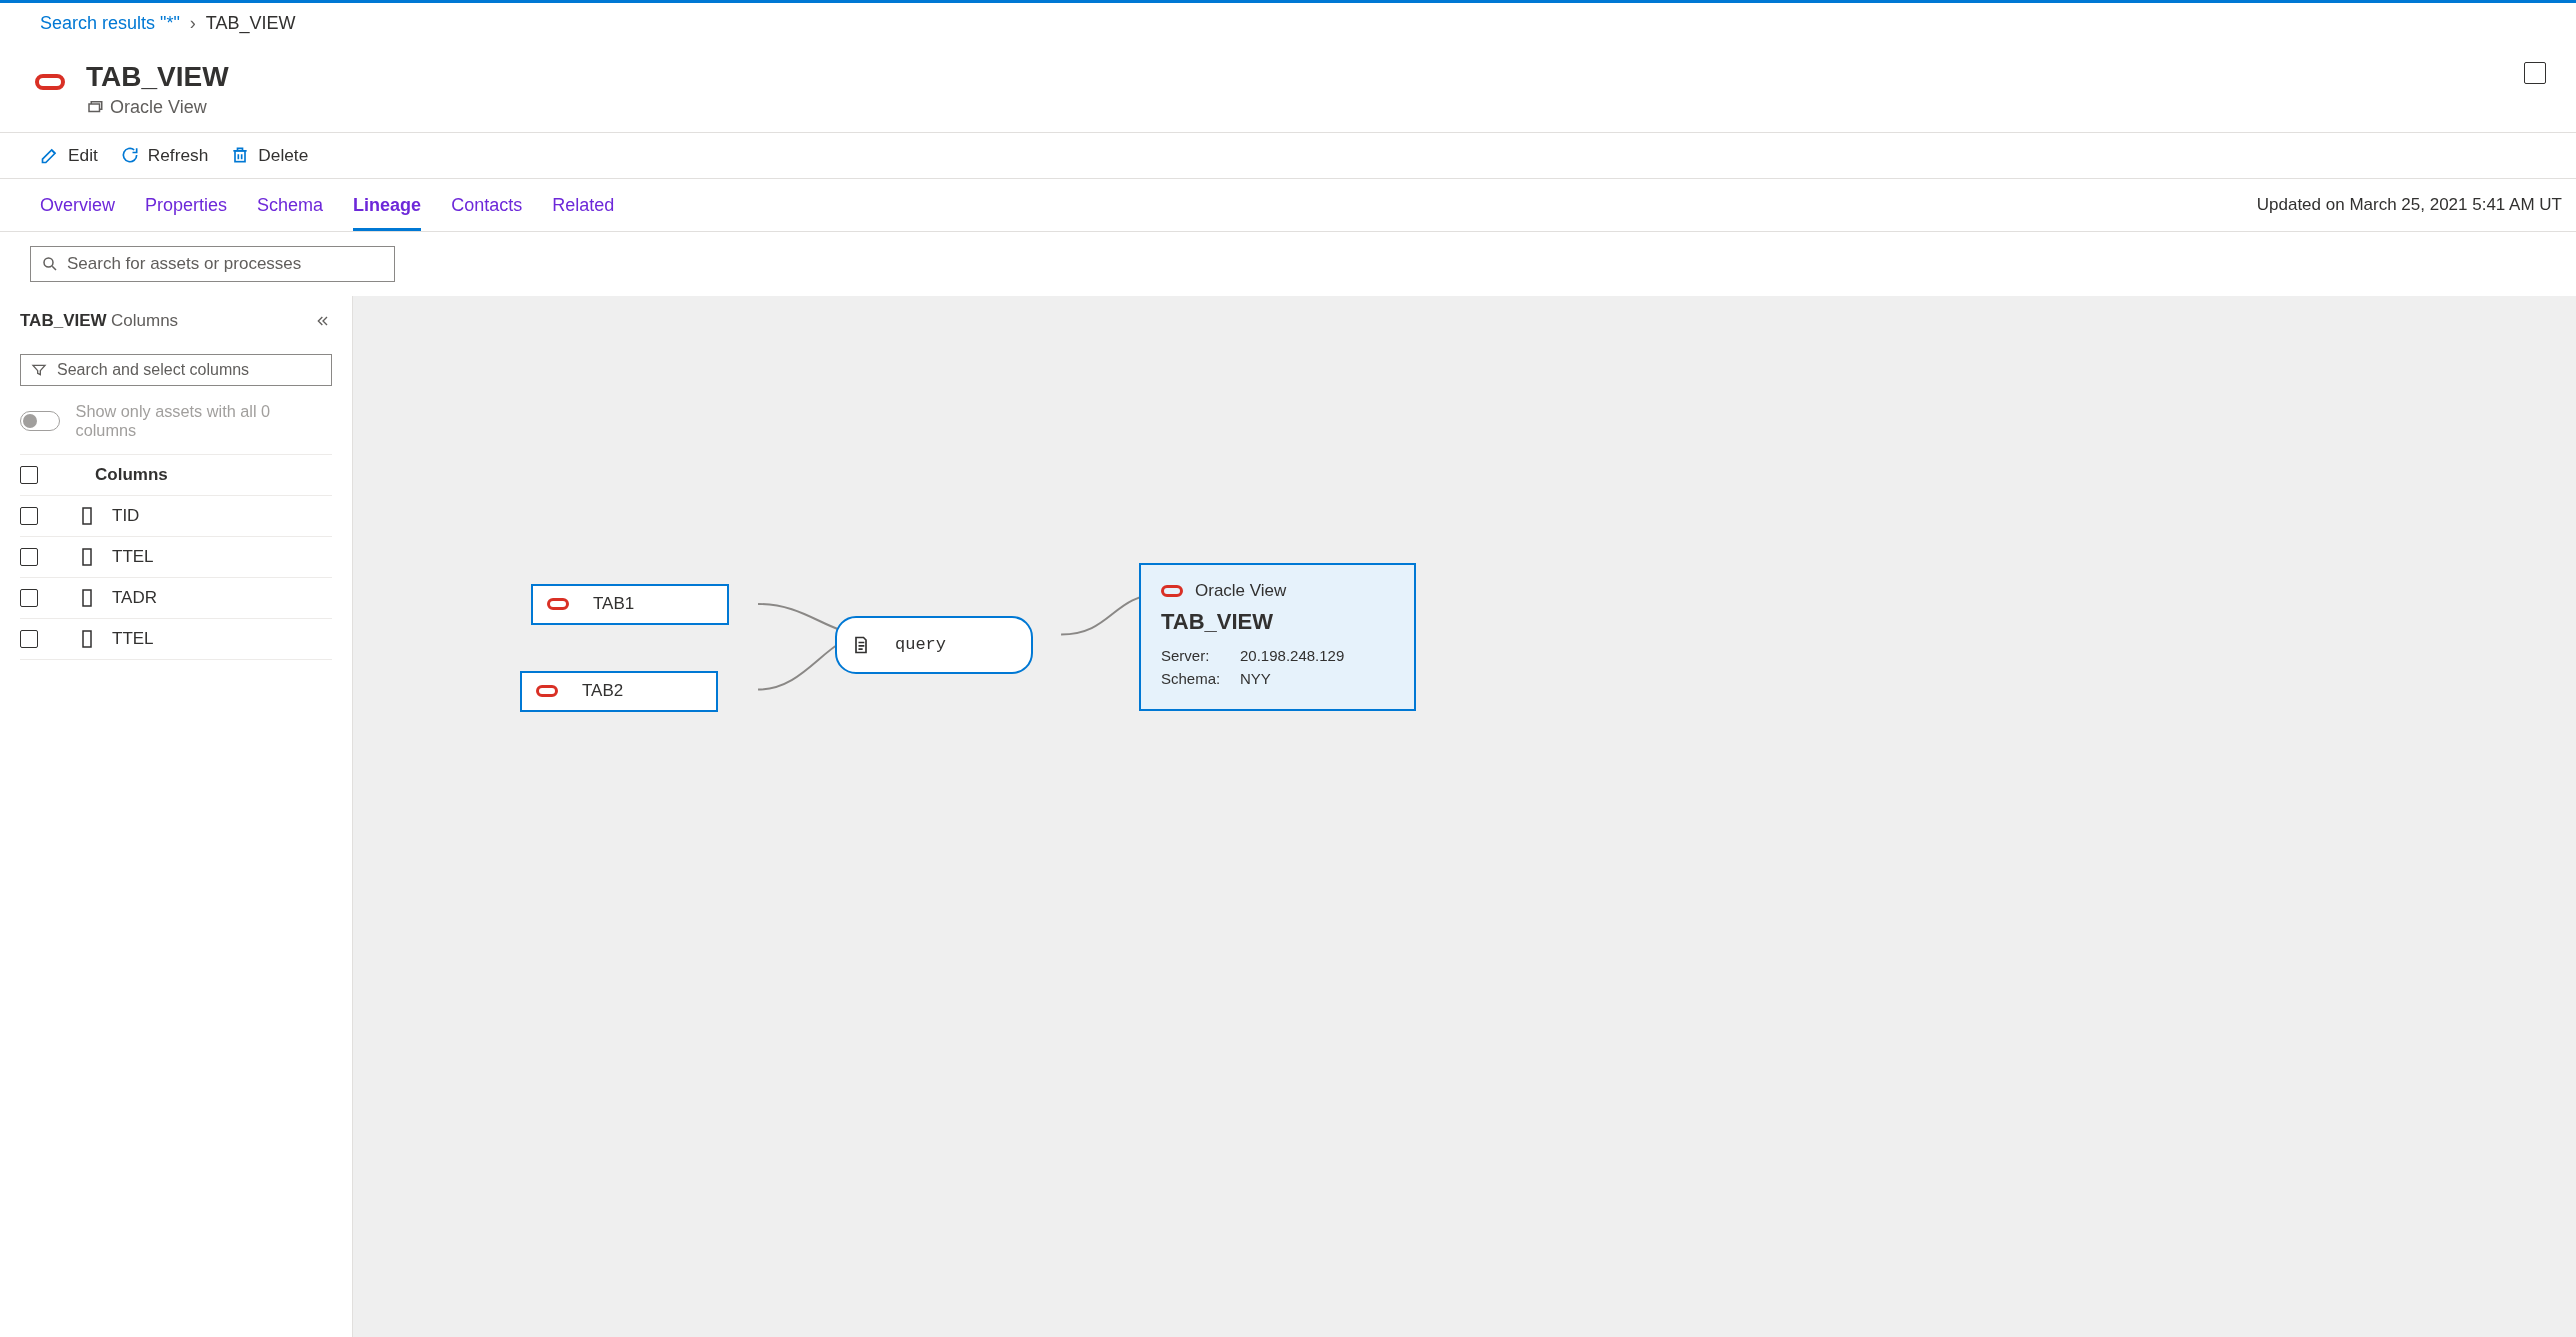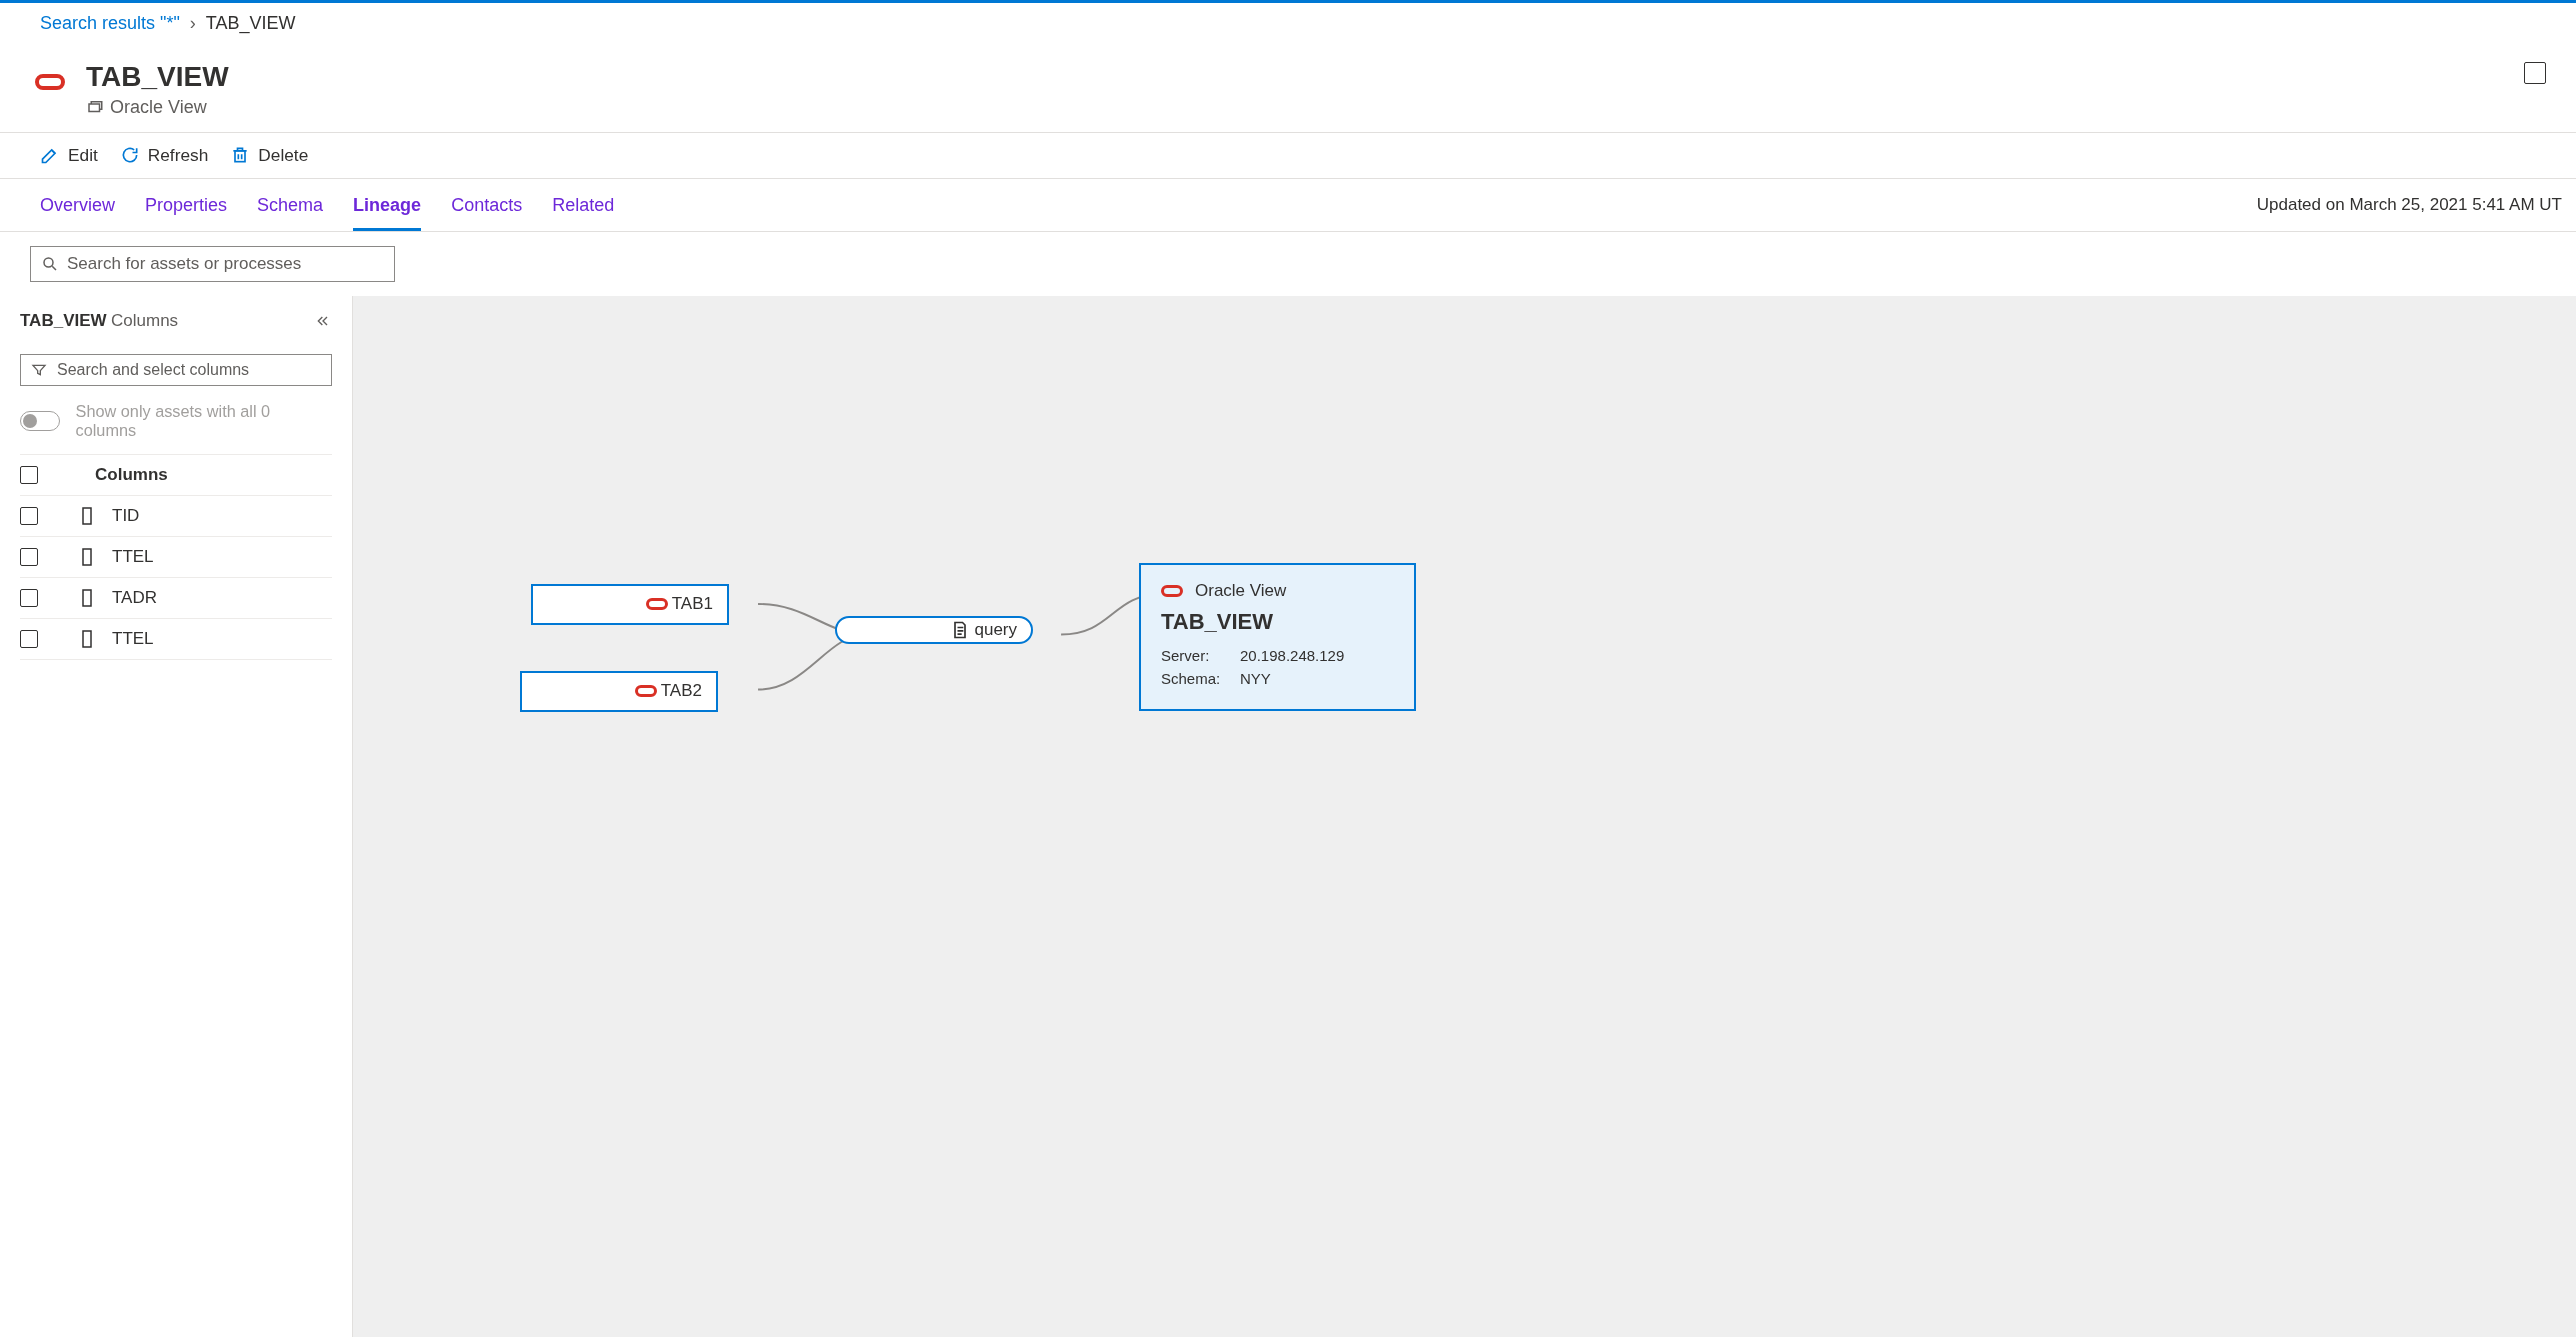--- a/index.html
+++ b/index.html
@@ -62,23 +62,23 @@
   .col-list { display:flex; flex-direction:column; padding:0 20px; }
   .col-header, .col-item { display:flex; align-items:center; gap:16px; padding:10px 0; border-bottom:1px solid #edebe9; }
   .col-header { border-top:1px solid #edebe9; }
   .col-header .label { font-weight:600; font-size:17px; padding-left:41px; }
   .chk { width:18px; height:18px; border:1.5px solid #323130; border-radius:2px; flex:none; cursor:pointer; }
   .col-item .cicon { width:16px; flex:none; margin-left:26px; }
   .col-item .cname { font-size:17px; }
 
   
   .canvas { flex:1; background:#efefef; position:relative; overflow:hidden; }
-  .node { position:absolute; background:#fff; border:2px solid #0078d4; display:flex; align-items:center; padding:0 14px; gap:4px; font-size:17px;justify-content:flex-end; }
+  .node { position:absolute; background:#fff; border:2px solid #0078d4; display:flex; align-items:center; padding:0 14px; gap:24px; font-size:17px; }
   .node.small { height:41px; width:198px; }
-  .node.process { height:28px; width:198px; border-radius:21px; }
+  .node.process { height:58px; width:198px; border-radius:21px;font-family:Liberation Mono, monospace; }
   .detail-card { position:absolute; background:#e6f2fb; border:2px solid #0078d4; padding:16px 20px; width:277px; }
   .detail-card .dc-head { display:flex; align-items:center; gap:12px; font-size:17px; margin-bottom:8px; }
   .detail-card h3 { font-size:22px; font-weight:700; margin-bottom:12px; }
   .detail-card .dc-row { display:flex; font-size:15px; margin-bottom:6px; }
   .detail-card .dc-row .k { width:79px; color:#323130; }
   .detail-card .dc-row .v { color:#323130; }
 
   svg.edges { position:absolute; inset:0; width:100%; height:100%; pointer-events:none; }
   svg.edges path { fill:none; stroke:#8a8886; stroke-width:2; }
 

